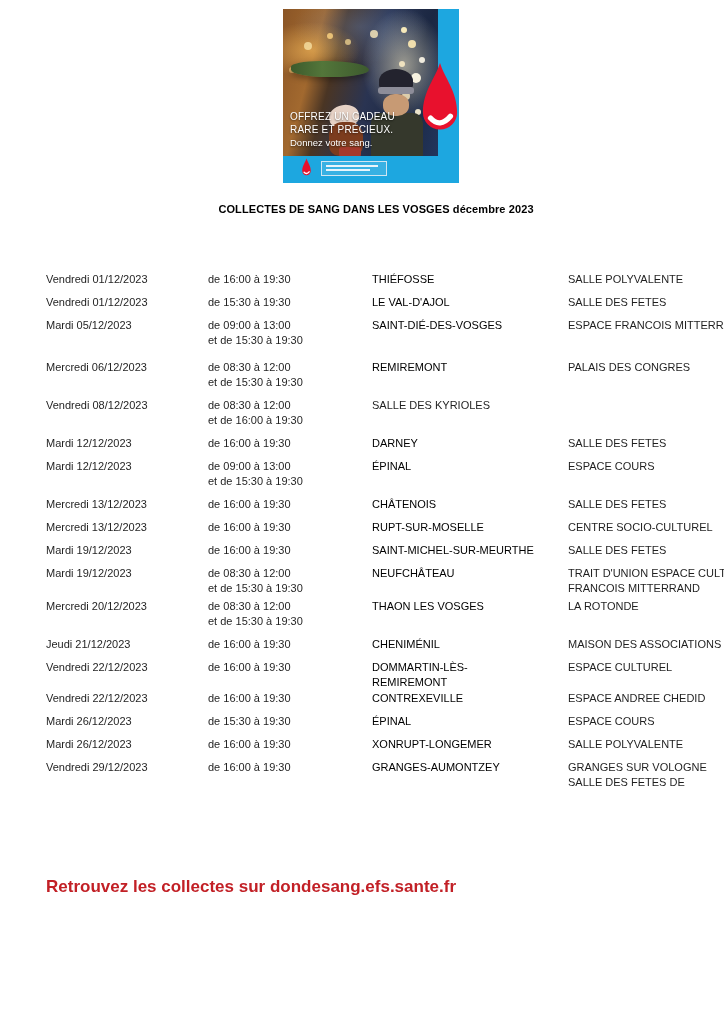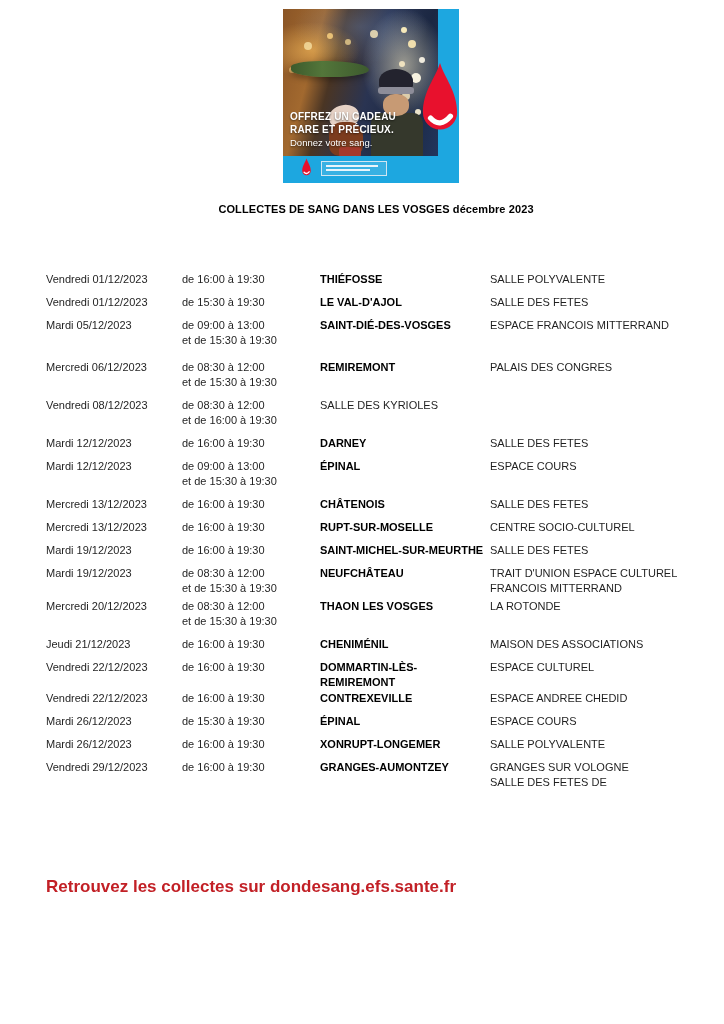--- a/index.html
+++ b/index.html
@@ -31,41 +31,41 @@
     background:#e6d2c6;transform:rotate(-10deg);}
   .hair-woman{position:absolute;left:46px;top:113px;width:34px;height:34px;border-radius:40% 40% 30% 30%;
     background:#7c3c1e;}
   .scarf-woman{position:absolute;left:56px;top:138px;width:22px;height:10px;background:#a43a2c;border-radius:3px;}
   .beanie-man{position:absolute;left:96px;top:60px;width:34px;height:24px;border-radius:55% 55% 35% 35%;
     background:#23232e;}
   .band-man{position:absolute;left:95px;top:78px;width:36px;height:7px;background:#8d8d99;border-radius:3px;}
   .face-man{position:absolute;left:100px;top:85px;width:26px;height:22px;border-radius:45%;background:#c79a74;}
   .coat-man{position:absolute;left:88px;top:104px;width:52px;height:44px;border-radius:10px 10px 0 0;background:#35382c;}
   .poster-text{position:absolute;left:7px;top:102px;color:#fff;}
-  .poster-headline{font-weight:bold;font-size:10px;line-height:12.5px;letter-spacing:.2px;
+  .poster-headline{font-weight:normal;font-size:10px;line-height:12.5px;letter-spacing:.2px;
     text-shadow:0 1px 2px rgba(0,0,0,.55);}
   .poster-subline{font-size:9.5px;line-height:13px;text-shadow:0 1px 2px rgba(0,0,0,.55);}
   .big-drop{position:absolute;left:138px;top:50px;width:38px;height:84px;}
   .efs-sign{position:absolute;left:16px;top:148px;width:120px;height:22px;}
   .mini-drop{position:absolute;left:0;top:1px;width:15px;height:20px;}
   .sign-box{position:absolute;left:22px;top:4px;width:64px;height:13px;border:1px solid #cfe6f2;
     background:rgba(255,255,255,.12);}
   .sign-box i{position:absolute;left:4px;height:2px;background:#e9f5fb;display:block;}
   .sign-box i:nth-child(1){top:3px;width:52px;}
   .sign-box i:nth-child(2){top:7px;width:44px;}
 
   
   .doc-title{position:absolute;left:46px;top:203px;width:660px;text-align:center;
     font-size:11px;font-weight:bold;color:#000;letter-spacing:.1px;}
   .table{position:absolute;left:46px;top:272px;width:662px;font-size:11px;line-height:15px;}
-  .row{display:grid;grid-template-columns:136px 138px 170px 218px;margin-bottom:8px;}
+  .row{display:grid;grid-template-columns:136px 138px 170px 218px;margin-bottom:8px;gap:26px;}
   .row:nth-child(3){margin-bottom:12px;}
   .row:nth-child(11){margin-bottom:3px;}
   .row:nth-child(14){margin-bottom:1px;}
-  .cell-city{font-weight:bold;color:#000;}
+  .cell-city{font-weight:normal;color:#000;}
   .cell-loc{text-align:left;}
   .footer-note{position:absolute;left:46px;top:877px;width:640px;text-align:left;
     font-size:17px;font-weight:bold;color:var(--footer-red,#c22026);}
 </style>
 </head>
 <body>
 
 <div class="page">
 
   <div class="poster">

